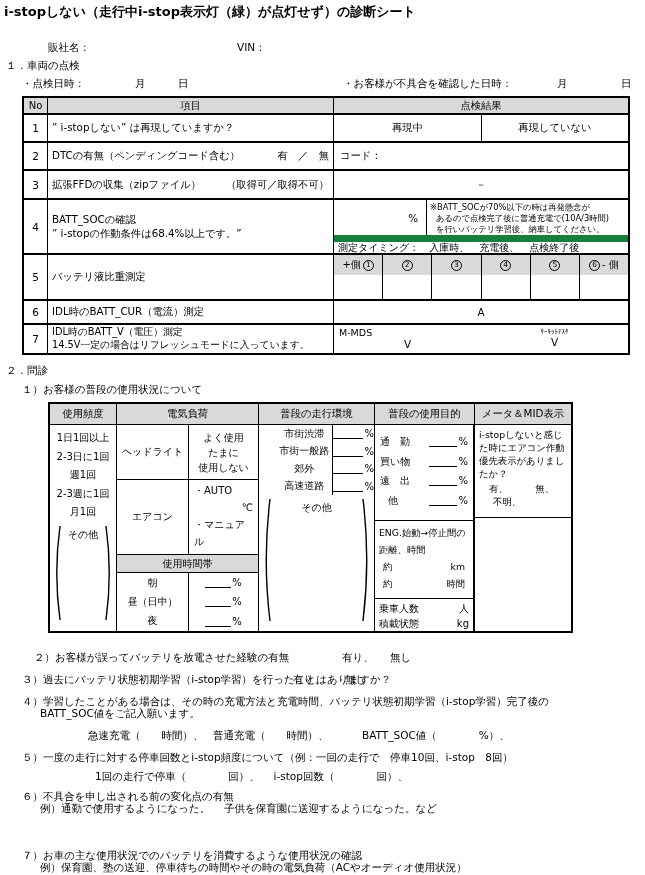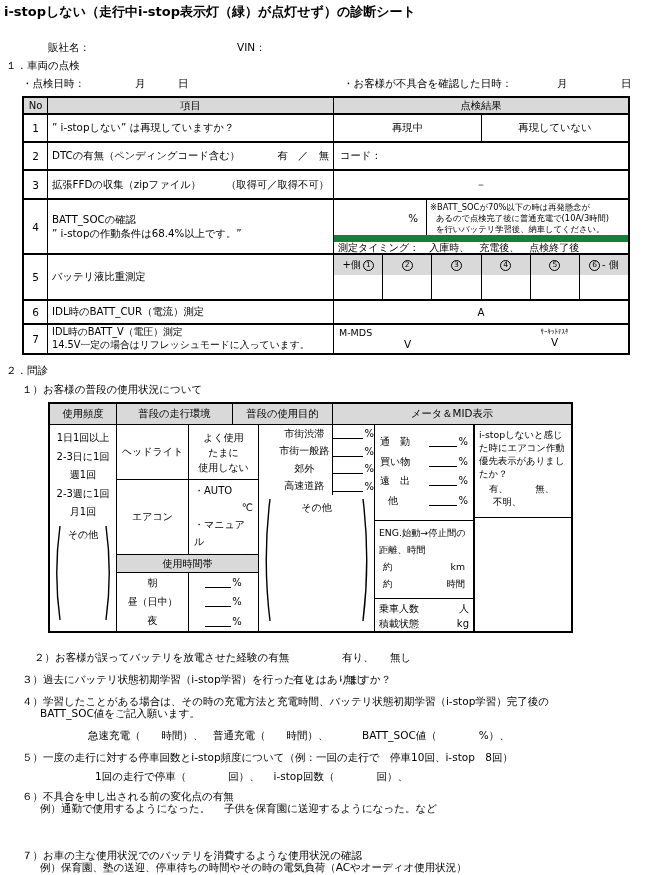--- a/index.html
+++ b/index.html
@@ -226,20 +226,21 @@
       </div>
     </div>
   </div>
 
   <div class="abs" style="left:6px; top:364px;">２．問診</div>
   <div class="abs" style="left:22px; top:383px;">１）お客様の普段の使用状況について</div>
 
   <div id="t2">
     <div class="t2-hdr">
       <div class="w1">使用頻度</div>
+      <div class="w2">電気負荷</div>
       <div class="w3">普段の走行環境</div>
       <div class="w4">普段の使用目的</div>
       <div class="w5">メータ＆MID表示</div>
     </div>
     <div class="t2-body">
 
       <div class="t2-col w1">
         <div class="freq">
           <div>1日1回以上</div>
           <div>2-3日に1回</div>

